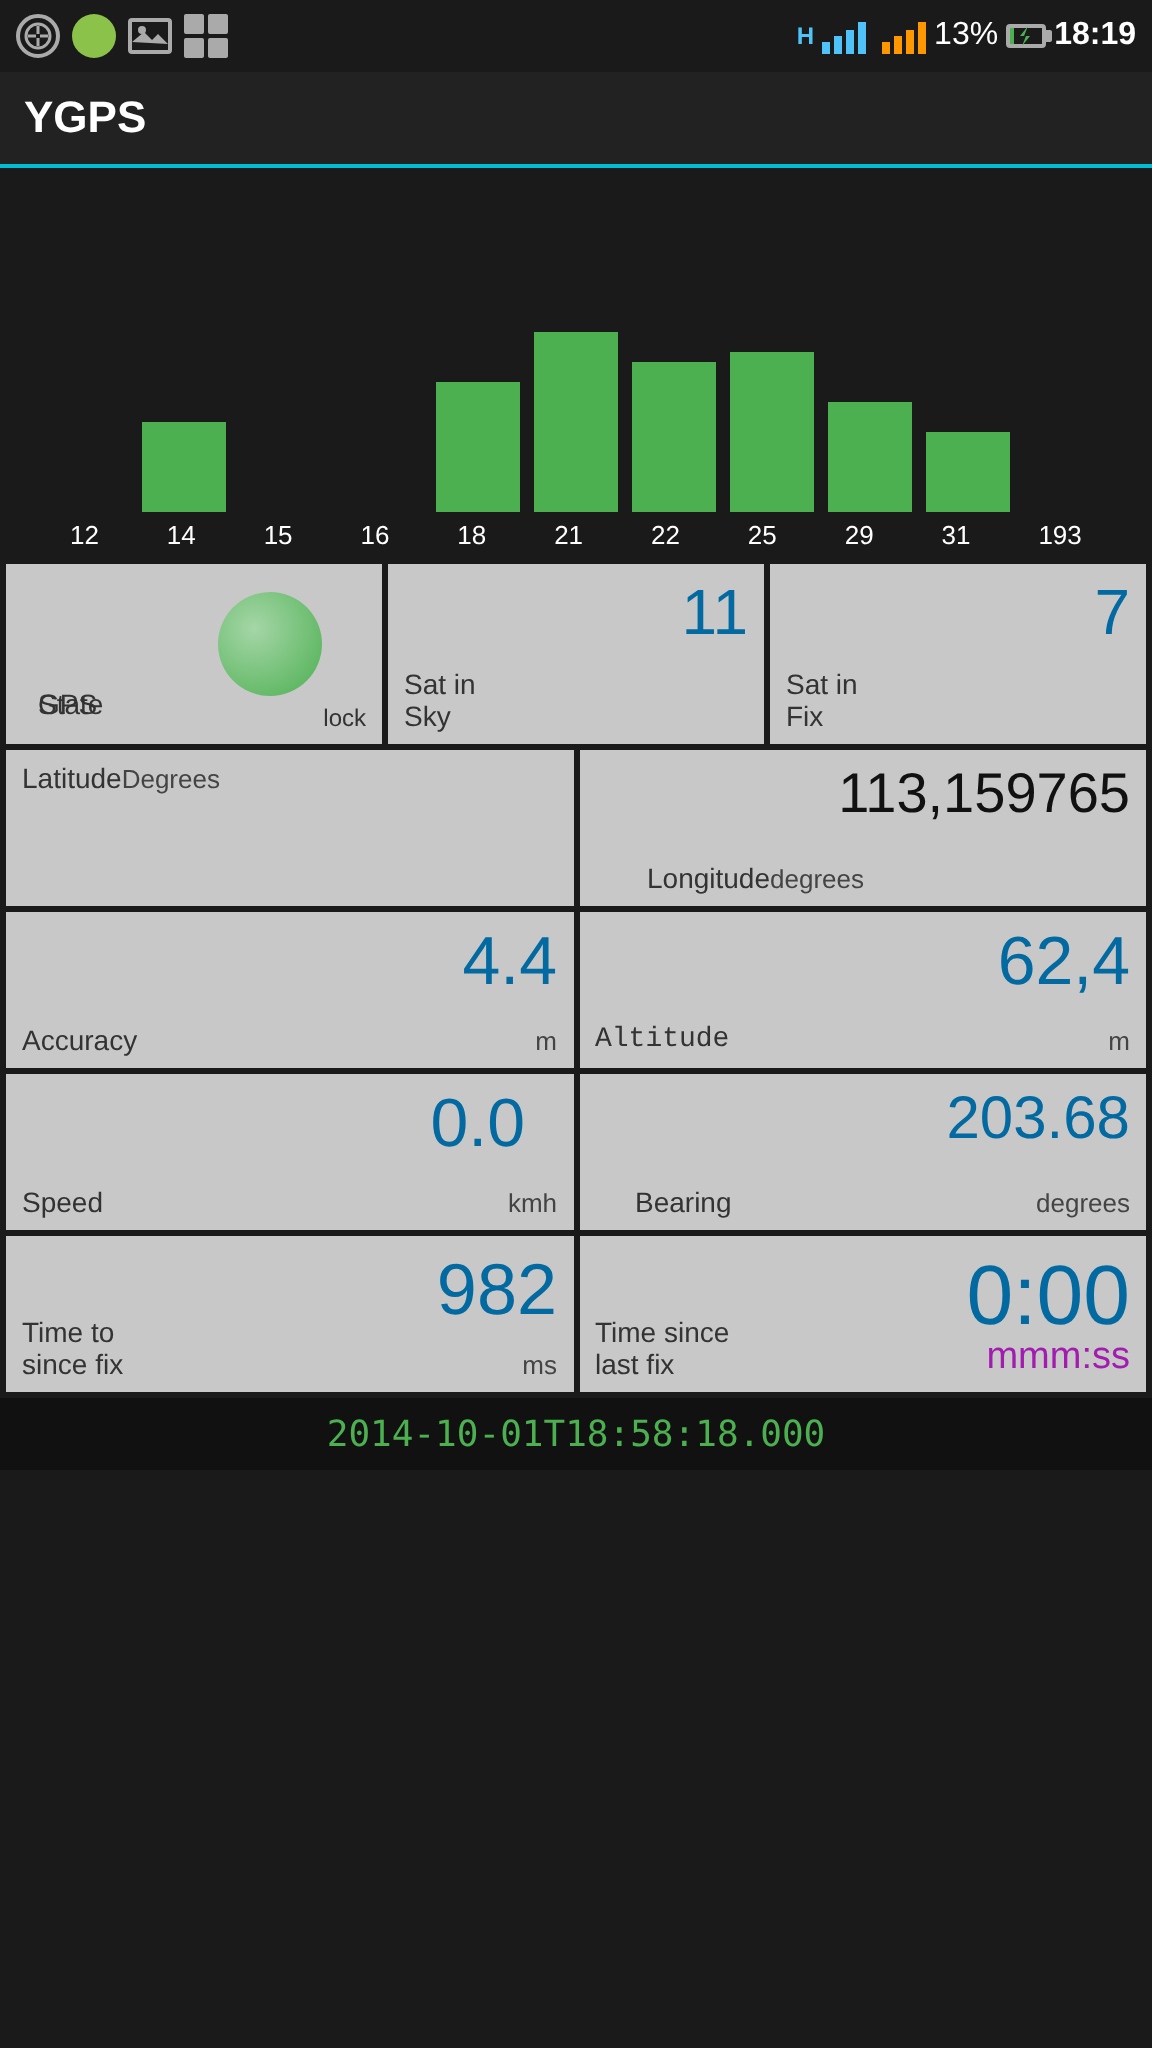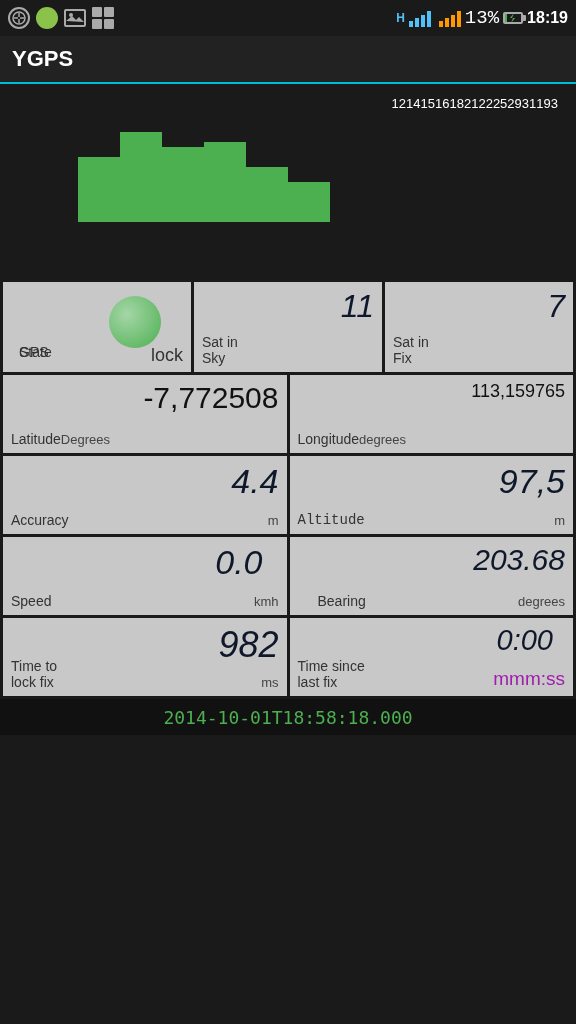--- a/index.html
+++ b/index.html
@@ -68,21 +68,21 @@
       gap: 2px;
       height: 18px;
     }
     .signal-bar {
       width: 4px;
       background: #aaa;
     }
     .signal-bar.blue { background: #4fc3f7; }
     .signal-bar.orange { background: #ff9800; }
 
-    .battery-text { color: #fff; font-size: 19px; font-family: Liberation Mono, monospace; }
+    .battery-text { color: #fff; font-size: 16px; }
     .battery-icon {
       width: 20px; height: 12px;
       border: 2px solid #aaa;
       border-radius: 2px;
       position: relative;
       display: flex;
       align-items: center;
     }
     .battery-icon::after {
       content: '';
@@ -116,21 +116,21 @@
       font-weight: bold;
       text-align: center;
     }
 
     
     #chart-area {
       width: 100%;
       height: 195px;
       background: #1a1a1a;
       display: flex;
-      flex-direction: row;
+      flex-direction: column;
       justify-content: flex-end;
       padding: 8px 8px 0 8px;
     }
     .bars-container {
       display: flex;
       align-items: flex-end;
       justify-content: space-around;
       height: 130px;
       padding: 0 10px;
     }
@@ -181,23 +181,22 @@
       justify-content: space-between;
       min-height: 90px;
       position: relative;
     }
     .cell.half { flex: 1; }
 
     .cell-value {
       font-size: 28px;
       font-weight: normal;
       text-align: left;
-      color: #0f172a;
+      color: #0369a1;
       align-self: flex-end;
-      font-style: italic;
     }
     .cell-value.large {
       font-size: 32px;
     }
 
     .cell-label {
       font-size: 14px;
       color: #333;
       align-self: flex-start;
     }
@@ -222,21 +221,21 @@
       right: 30px;
     }
     .gps-label {
       font-size: 14px;
       color: #333;
       position: absolute;
       bottom: 6px;
       left: 8px;
     }
     .lock-label {
-      font-size: 18px;
+      font-size: 12px;
       color: #333;
       position: absolute;
       bottom: 6px;
       right: 8px;
       text-align: right;
     }
 
     
     .cell-lat {
       background: #c8c8c8;
@@ -412,43 +411,42 @@
       <span class="cell-value large" style="position:absolute;top:6px;right:8px;">7</span>
       <div style="position:absolute;bottom:6px;left:8px;">
         <div class="cell-label">Sat in</div>
         <div class="cell-label">Fix</div>
       </div>
     </div>
   </div>
 
   <div class="row">
     <div class="cell-lat">
-      <div class="val">-7,772508</div>
       <div class="bottom-row">
         <span style="font-size:14px;color:#333;">Latitude</span>
         <span style="font-size:13px;color:#444;">Degrees</span>
       </div>
     </div>
     <div class="cell-lat">
-      <div class="val" style="font-size:18px;">113,159765</div>
+      <div class="val" style="font-size:28px;">113,159765</div>
       <div class="bottom-row">
-        <span style="font-size:14px;color:#333;">Longitude</span>
+        <span style="font-size:14px;color:#333;margin-left:26px;">Longitude</span>
         <span style="font-size:13px;color:#444;">degrees</span>
       </div>
     </div>
   </div>
 
   <div class="row">
     <div class="cell half" style="position:relative;min-height:78px;">
       <span class="cell-value large" style="position:absolute;top:6px;right:8px;font-size:34px;">4.4</span>
       <span class="cell-label" style="position:absolute;bottom:6px;left:8px;">Accuracy</span>
       <span style="position:absolute;bottom:6px;right:8px;font-size:13px;color:#444;">m</span>
     </div>
     <div class="cell half" style="position:relative;min-height:78px;">
-      <span class="cell-value large" style="position:absolute;top:6px;right:8px;font-size:34px;">97,5</span>
+      <span class="cell-value large" style="position:absolute;top:6px;right:8px;font-size:34px;">62,4</span>
       <span class="cell-label" style="position:absolute;bottom:6px;left:8px;font-family:Liberation Mono, monospace;">Altitude</span>
       <span style="position:absolute;bottom:6px;right:8px;font-size:13px;color:#444;">m</span>
     </div>
   </div>
 
   <div class="row">
     <div class="cell half" style="position:relative;min-height:78px;">
       <span class="cell-value large" style="position:absolute;top:6px;right:24px;font-size:34px;">0.0</span>
       <span class="cell-label" style="position:absolute;bottom:6px;left:8px;">Speed</span>
       <span style="position:absolute;bottom:6px;right:8px;font-size:13px;color:#444;">kmh</span>
@@ -458,26 +456,26 @@
       <span class="cell-label" style="position:absolute;bottom:6px;left:8px;margin-left:20px;">Bearing</span>
       <span style="position:absolute;bottom:6px;right:8px;font-size:13px;color:#444;">degrees</span>
     </div>
   </div>
 
   <div class="row">
     <div class="cell half" style="position:relative;min-height:78px;">
       <span class="cell-value large" style="position:absolute;top:6px;right:8px;font-size:36px;">982</span>
       <div style="position:absolute;bottom:6px;left:8px;">
         <div class="cell-label">Time to</div>
-        <div class="cell-label">lock fix</div>
+        <div class="cell-label">since fix</div>
       </div>
       <span style="position:absolute;bottom:6px;right:8px;font-size:13px;color:#444;">ms</span>
     </div>
     <div class="cell half" style="position:relative;min-height:78px;">
-      <span class="cell-value large" style="position:absolute;top:6px;right:20px;font-size:29px;">0:00</span>
+      <span class="cell-value large" style="position:absolute;top:6px;right:8px;font-size:42px;">0:00</span>
       <div style="position:absolute;bottom:6px;left:8px;">
         <div class="cell-label">Time since</div>
         <div class="cell-label">last fix</div>
       </div>
       <span style="position:absolute;bottom:6px;right:8px;font-size:19px;color:#a21caf;">mmm:ss</span>
     </div>
   </div>
 
 </div>
 

